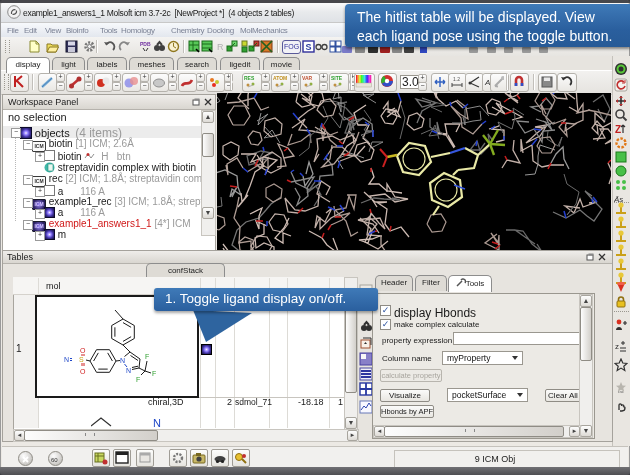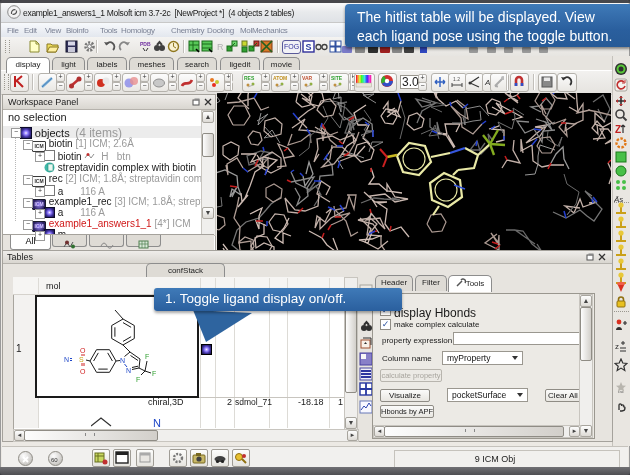--- a/index.html
+++ b/index.html
@@ -36,21 +36,21 @@
 .input{position:absolute;background:#fff;border:1px solid #9a978f;}
 .combo{position:absolute;background:#fff;border:1px solid #9a978f;font-size:8.5px;color:#111;}
 .combo:after{content:"";position:absolute;right:4px;top:4px;border:3px solid transparent;border-top:4px solid #333;}
 .cb2{position:absolute;width:9px;height:9px;background:#fff;border:1px solid #8f8c85;font-size:9px;line-height:9px;color:#2a52a0;text-align:center;}
 .lbl{position:absolute;font-size:9px;color:#1a1a1a;white-space:nowrap;}
 .sb{position:absolute;background:#f0efed;border:1px solid #c8c5bf;}
 .sb-thumb{position:absolute;background:linear-gradient(90deg,#fdfdfd,#d2cfca);border:1px solid #8f8c85;border-radius:2px;}
 .sb-btn{position:absolute;background:linear-gradient(#fdfdfd,#dddad5);border:1px solid #a8a59e;border-radius:2px;font-size:7px;color:#444;text-align:center;line-height:9px;}
 .callout1{position:absolute;left:345px;top:4px;width:285px;height:43px;background:linear-gradient(#3f7ab8,#2a5f9e 60%,#275a96);border-radius:4px 0 0 4px;box-shadow:0 2px 3px rgba(0,0,0,.45);z-index:40;}
 .callout1 .t{position:absolute;left:12px;top:4px;font-size:14px;line-height:19px;color:#fff;}
-.callout2{position:absolute;left:154px;top:288px;width:224px;height:23px;background:linear-gradient(#3f7ab8,#2a5f9e);border-radius:3px;box-shadow:0 2px 3px rgba(0,0,0,.35);z-index:30;padding-left:24px;}
+.callout2{position:absolute;left:154px;top:288px;width:224px;height:23px;background:linear-gradient(#3f7ab8,#2a5f9e);border-radius:3px;box-shadow:0 2px 3px rgba(0,0,0,.35);z-index:30;}
 .callout2 .t{position:absolute;left:11px;top:3px;font-size:13.5px;color:#fff;white-space:nowrap;}
 .ptr{position:absolute;z-index:29;}
 .bottombar{position:absolute;left:2px;top:446px;width:626px;height:21px;background:#f1f0ee;border-top:1px solid #c5c2bc;}
 .statusR{position:absolute;left:394px;top:450px;width:224px;height:13px;border:1px solid #c5c2bc;background:#f1f0ee;font-size:9px;color:#222;text-align:center;padding-top:3px;z-index:5;}
 .cirbtn{position:absolute;width:13px;height:13px;border-radius:50%;background:radial-gradient(circle at 35% 30%,#fdfdfd,#b8b5b0);border:1px solid #8f8c85;}
 .sqbtn{position:absolute;width:16px;height:16px;background:linear-gradient(#fcfcfb,#e6e4df);border:1px solid #9f9c95;border-radius:2px;}
 .grip{position:absolute;width:3px;border-left:1px dotted #9a978f;border-right:1px dotted #9a978f;}
 </style>
 </head>
 <body>
@@ -401,35 +401,20 @@
 <div class="tgl abs" style="left:32px;top:114px">+</div>
 <div class="tree-row" style="top:112px"><span style="margin-left:41px"></span><span class="orb" style="width:9px;height:9px"></span> a <span class="gray" style="margin-left:14px">116 A</span></div>
 <div class="tgl abs" style="left:20px;top:125px">−</div>
 <div class="tree-row" style="top:123px"><span style="margin-left:29px"></span><span class="icmb" style="background:radial-gradient(circle,#9f8bff 0%,#2a2060 75%);border-color:#1a1a2a;color:#d0c0ff">ICM</span> <span style="color:#d01818">example1_answers1_1</span> <span class="gray">[4*] ICM</span></div>
 <div class="tgl abs" style="left:32px;top:136px">+</div>
 <div class="tree-row" style="top:134px"><span style="margin-left:41px"></span><span class="orb" style="width:9px;height:9px"></span> m</div>
 <div class="sb" style="left:198px;top:15px;width:13px;height:124px"></div>
 <div class="sb-btn" style="left:199px;top:16px;width:10px;height:10px">▲</div>
 <div class="sb-btn" style="left:199px;top:112px;width:10px;height:10px">▼</div>
 <div class="sb-thumb" style="left:199px;top:38px;width:10px;height:22px"></div>
-<div class="abs" style="left:0px;top:139px;width:211px;height:15px;background:#e7e4df;border-top:1px solid #a5a29c">
-      <div class="abs" style="left:7px;top:0px;width:39px;height:13px;background:#fff;border:1px solid #8d8d8d;border-top:none;border-radius:0 0 3px 3px;font-size:9px;text-align:center;padding-top:1px">All</div>
-      <div class="abs" style="left:49px;top:0px;width:33px;height:11px;background:#dedbd5;border:1px solid #8d8d8d;border-top:none;border-radius:0 0 3px 3px;text-align:center"><svg width="16" height="9">
-          <path d="M2 7 l3-5 3 5 3-5" stroke="#555" fill="none"></path>
-          <circle cx="5" cy="2.5" r="2" fill="#703030"></circle>
-          <circle cx="11" cy="6.5" r="2" fill="#307030"></circle>
-        </svg></div>
-      <div class="abs" style="left:86px;top:0px;width:33px;height:11px;background:#dedbd5;border:1px solid #8d8d8d;border-top:none;border-radius:0 0 3px 3px;text-align:center"><svg width="16" height="9">
-          <path d="M2 6 q3-6 6 0 q3 5 6-1" stroke="#888" fill="none"></path>
-        </svg></div>
-      <div class="abs" style="left:123px;top:0px;width:33px;height:11px;background:#dedbd5;border:1px solid #8d8d8d;border-top:none;border-radius:0 0 3px 3px;text-align:center"><svg width="12" height="9">
-          <rect x="1" y="1" width="9" height="7" fill="#d8e8d8" stroke="#508050"></rect>
-          <path d="M1 4 h9 M4 1 v7 M7 1 v7" stroke="#508050" stroke-width=".7"></path>
-        </svg></div>
-    </div>
 </div>
 <div class="view3d"><svg width="394" height="157">
       <polyline points="127,24 137,31 146,25 155,31 156,44" stroke="#8a8a8a" stroke-width="1.3" fill="none"></polyline>
 <polyline points="324,19 314,14 323,13 329,5 335,12 329,25 335,37 328,29 319,26" stroke="#8a8a8a" stroke-width="1.3" fill="none"></polyline>
 <polyline points="142,39 138,50 132,60 125,54 116,54 107,67" stroke="#ac9a92" stroke-width="1.3" fill="none"></polyline>
 <polyline points="15,104 20,94 13,104 15,96 24,102 21,94 20,83 8,77 -5,81" stroke="#9a9a9a" stroke-width="1.3" fill="none"></polyline>
 <polyline points="9,72 11,82 10,71 20,65 26,75" stroke="#b7a59d" stroke-width="1.3" fill="none"></polyline>
 <polyline points="109,65 115,72 116,82 103,83 102,91 93,97 79,90 74,79" stroke="#8a8a8a" stroke-width="1.3" fill="none"></polyline>
 <polyline points="154,75 157,84 152,91 162,91 170,98 185,100" stroke="#d2c0b8" stroke-width="1.3" fill="none"></polyline>
 <polyline points="147,99 158,109 170,109 161,110 170,116 168,131 173,138 184,134 192,144" stroke="#cbb9b1" stroke-width="1.3" fill="none"></polyline>

